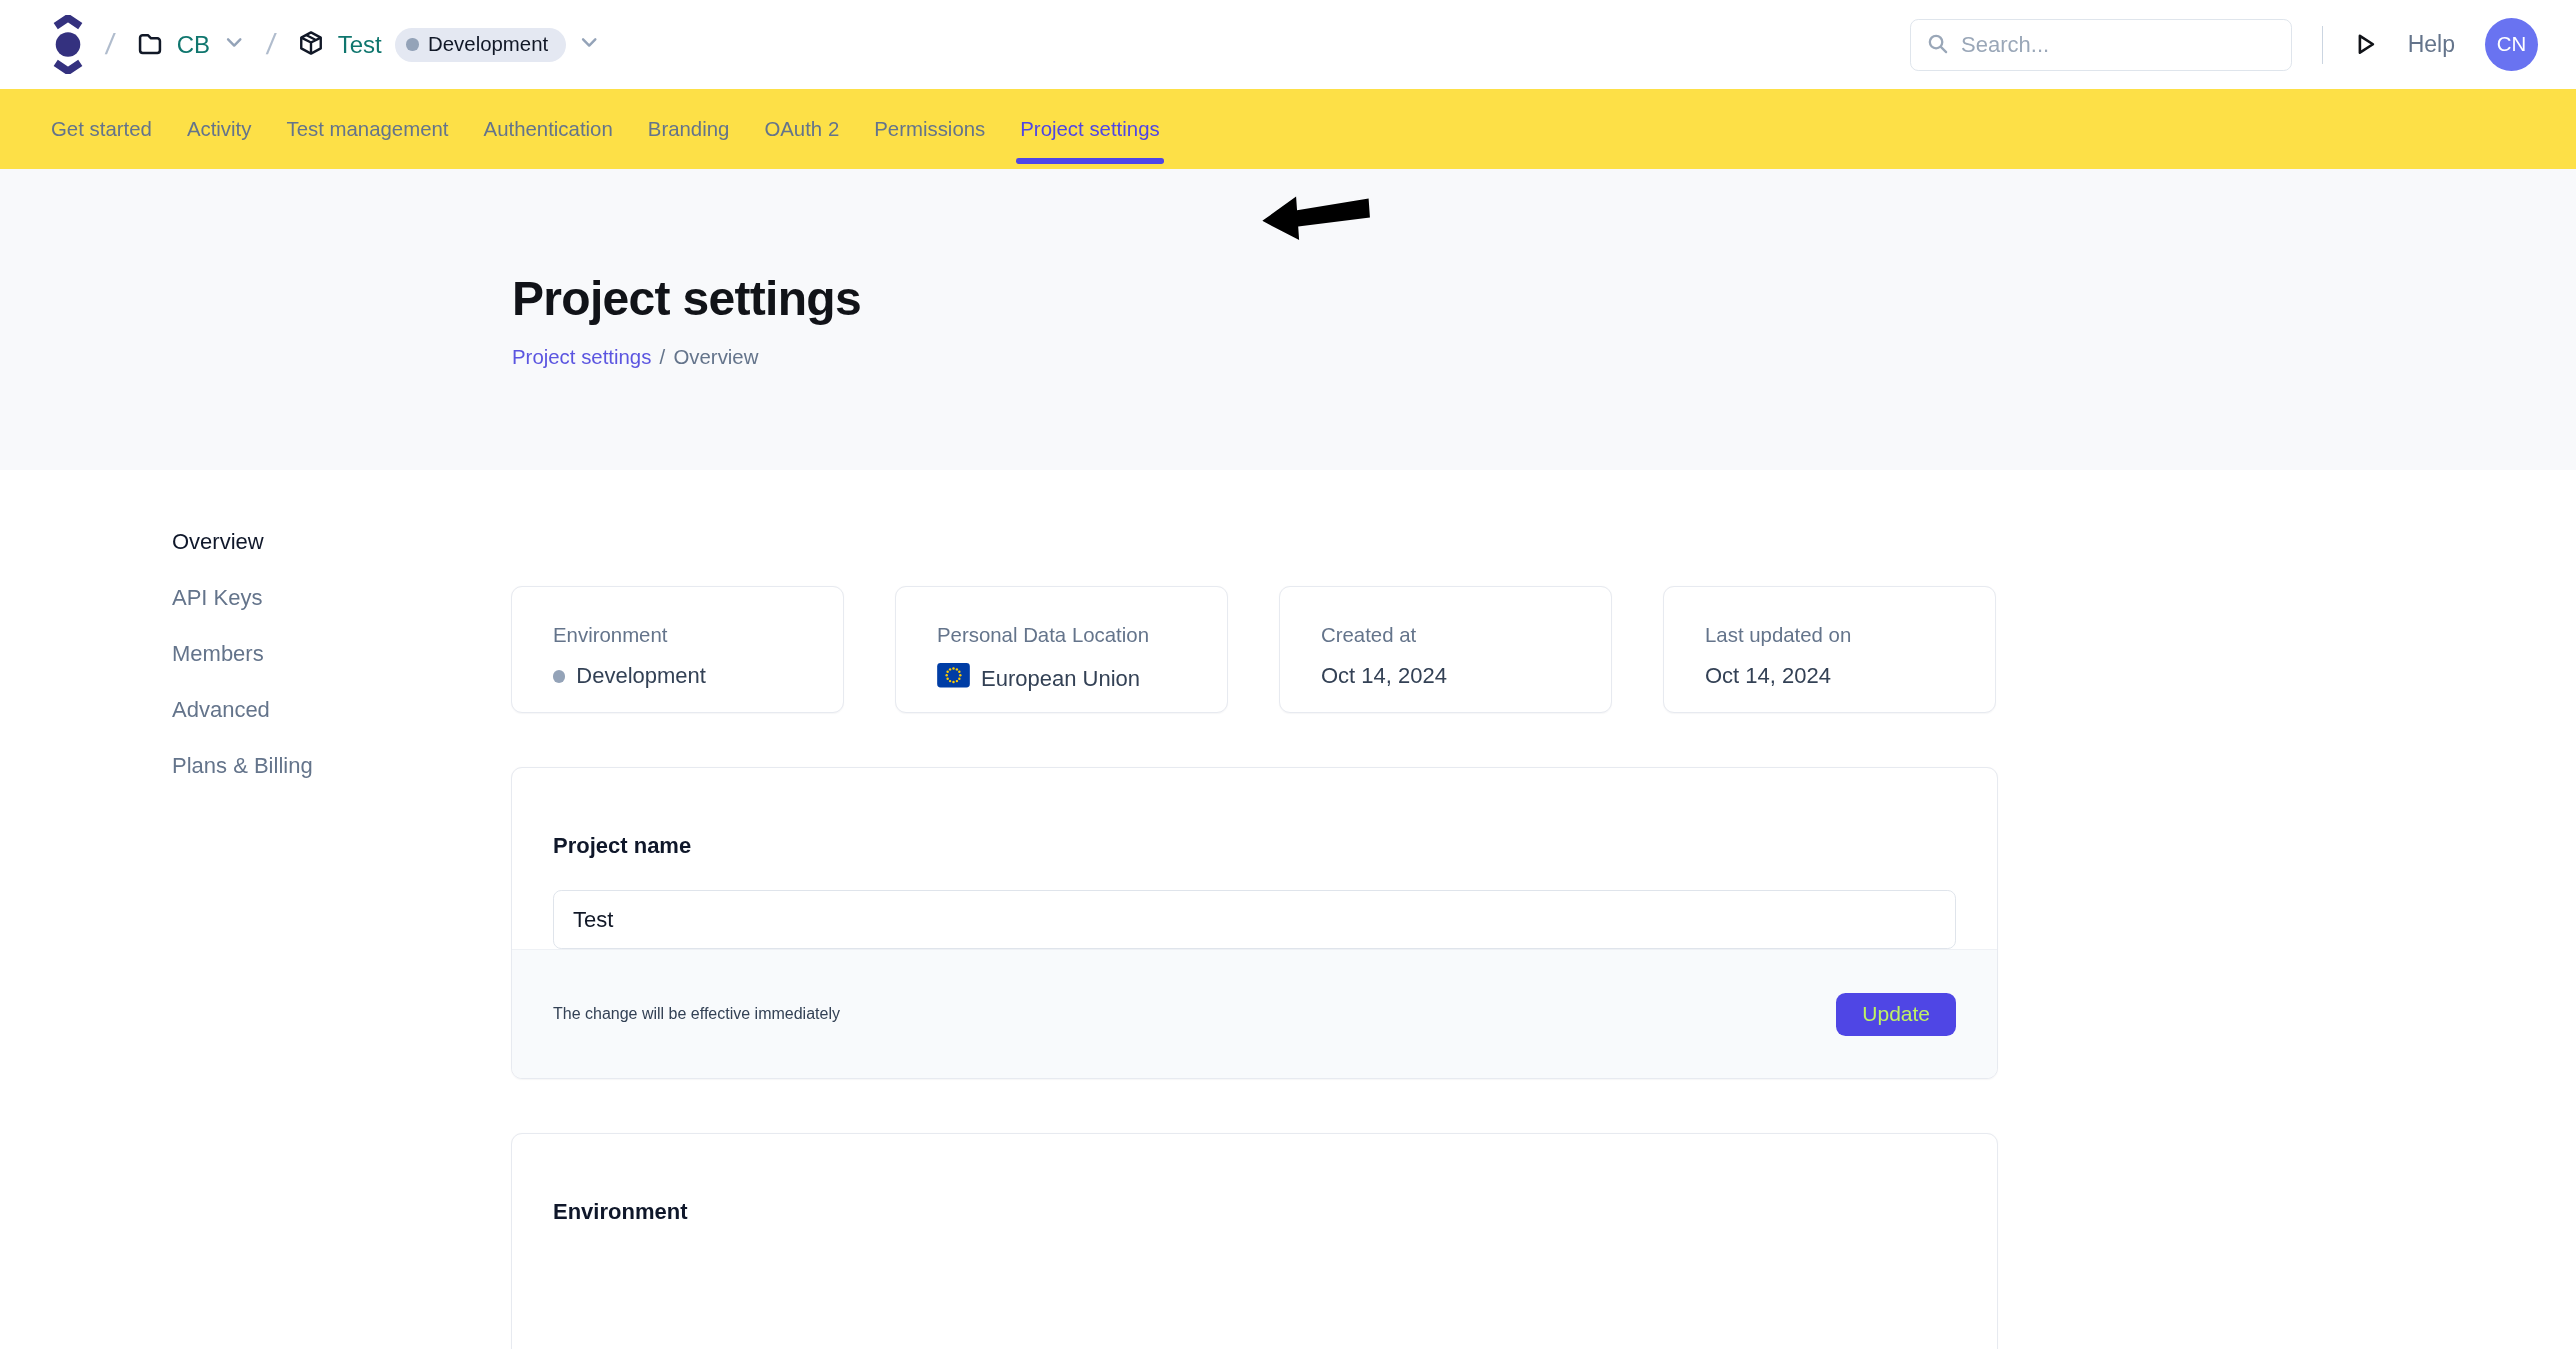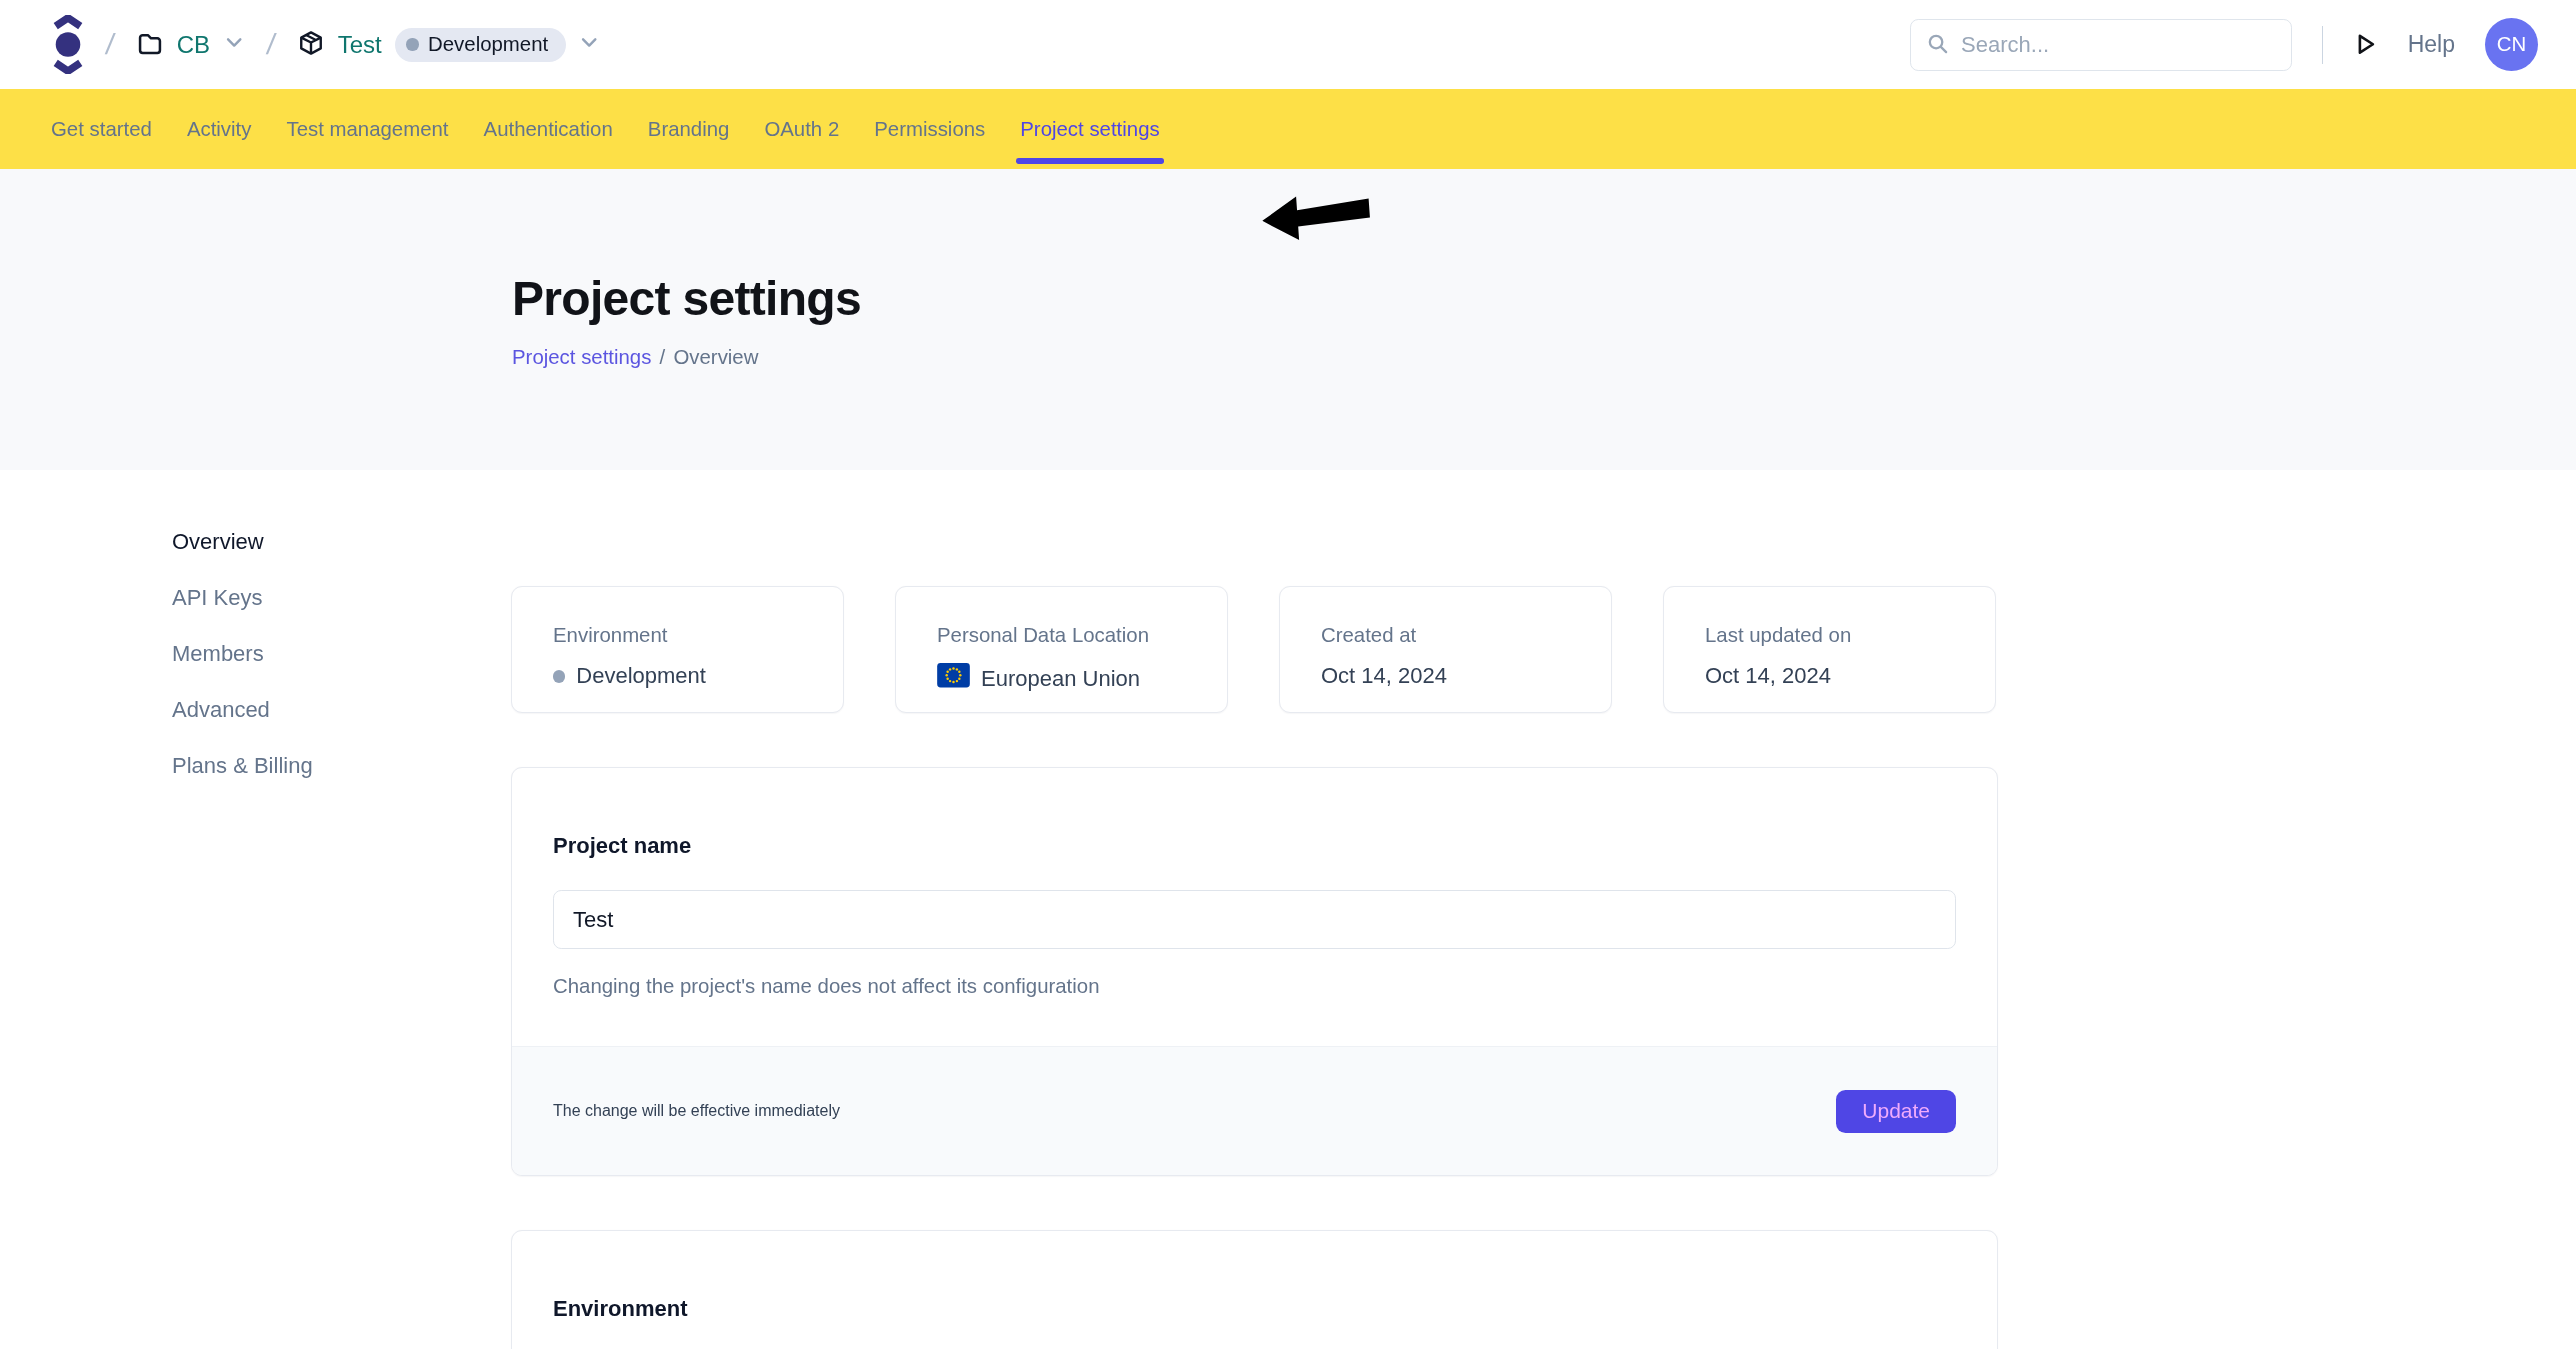--- a/index.html
+++ b/index.html
@@ -120,21 +120,21 @@
   }
   .helper-text { margin-top: 26px; font-size: 20.4px; color: #64748b; padding-bottom: 48px; }
   .panel-footer {
     height: 129px; background: #f8fafc; border-top: 1.4px solid #eef1f5;
     display: flex; align-items: center; justify-content: space-between;
     padding: 0 41px;
   }
   .footer-note { font-size: 16px; color: #334155; }
   .primary-btn {
     height: 43px; padding: 0 26px; border-radius: 9.5px;
-    background: #4f46e5; color: #f0abfc; font-size: 21px; font-weight: 500;
+    background: #4f46e5; color: #bef264; font-size: 21px; font-weight: 500;
     border: none; font-family: inherit; cursor: pointer; text-align: right;
   }
 
   .env-panel { height: 286px; }
 </style>
 </head>
 <body>
 
 <header class="topbar">
   <div class="topbar-left">
@@ -282,21 +282,20 @@
         <div class="info-value">
           <span>Oct 14, 2024</span>
         </div>
       </div>
     </div>
 
     <section class="panel-card">
       <div class="panel-body">
         <div class="field-label">Project name</div>
         <input class="text-input" type="text" value="Test" style="">
-        <div class="helper-text">Changing the project's name does not affect its configuration</div>
       </div>
       <div class="panel-footer">
         <span class="footer-note">The change will be effective immediately</span>
         <button class="primary-btn">Update</button>
       </div>
     </section>
 
     <section class="panel-card env-panel">
       <div class="panel-body">
         <div class="field-label">Environment</div>

